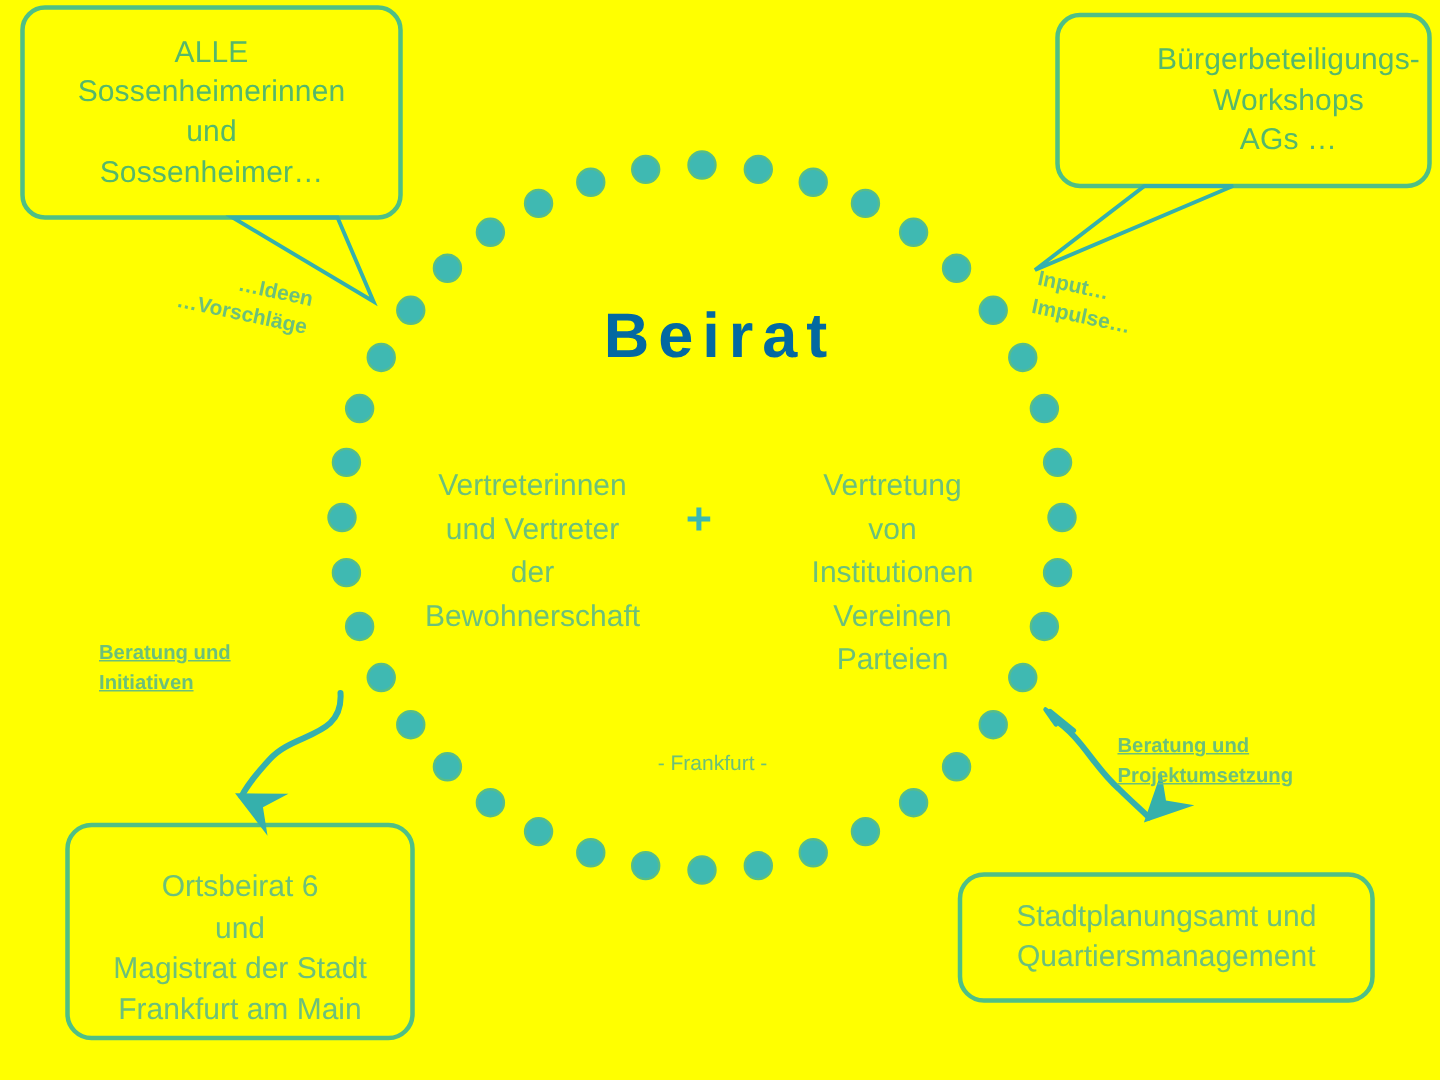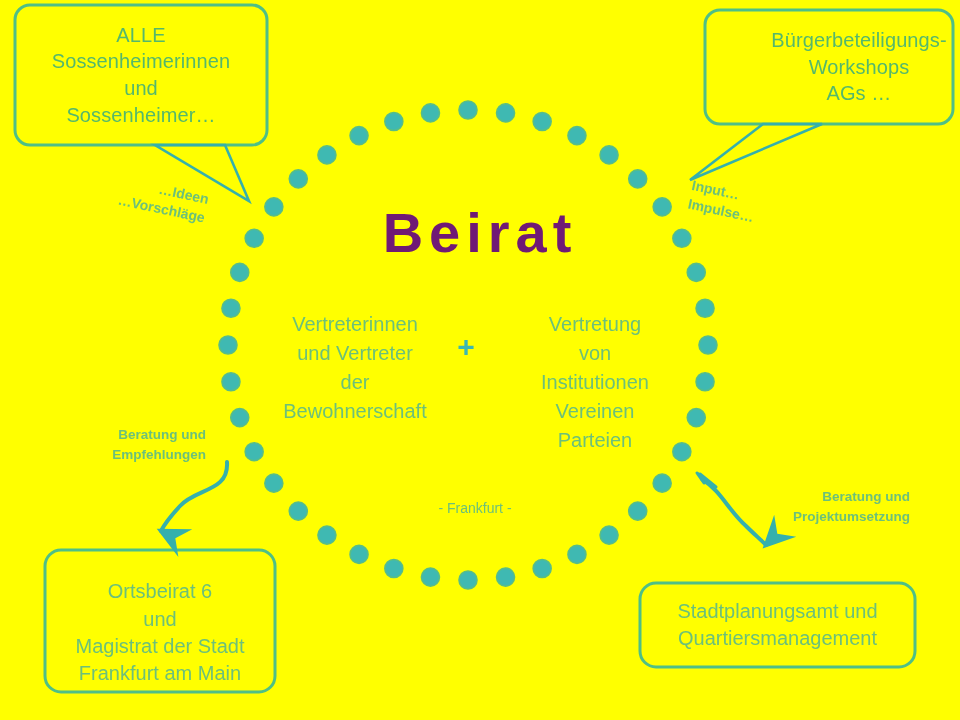--- a/index.html
+++ b/index.html
@@ -58,22 +58,22 @@
   }
   #box-ortsbeirat { left: 45px; top: 550px; width: 230px; height: 166px; }
   #box-stadtplanung { left: 640px; top: 583px; width: 275px; height: 84px; }
 
   
   .title-text {
     left: 330px;
     top: 200px;
     width: 300px;
     text-align: center;
-    color: #701a75;
-    font-size: 56px;
+    color: #0369a1;
+    font-size: 42px;
     font-weight: bold;
     letter-spacing: 6px;
   }
 
   
   .center-col {
     text-align: center;
     color: #6cc07a;
     font-size: 20px;
     line-height: 1.45;
@@ -121,21 +121,22 @@
     transform-origin: left top;
     text-align: left;
   }
 
   
   .flow-label {
     color: #6cc07a;
     font-size: 13.5px;
     font-weight: bold;
     line-height: 1.45;
-    text-align: right;
+    text-align: left;
+    text-decoration: underline;
   }
   #flow-beratung-empfehlungen { left: 66px; top: 425px; width: 140px; }
   #flow-beratung-projekt      { left: 745px; top: 487px; width: 165px; }
 </style>
 </head>
 <body>
 
 <div id="stage">
 
   <svg id="vector-layer" viewBox="0 0 960 720">
@@ -253,21 +254,21 @@
     <div>von</div>
     <div>Institutionen</div>
     <div>Vereinen</div>
     <div>Parteien</div>
   </div>
 
   <div class="note-text">- Frankfurt -</div>
 
   <div class="flow-label" id="flow-beratung-empfehlungen">
     <div>Beratung und</div>
-    <div>Empfehlungen</div>
+    <div>Initiativen</div>
   </div>
 
   <div class="flow-label" id="flow-beratung-projekt">
     <div>Beratung und</div>
     <div>Projektumsetzung</div>
   </div>
 
   <div class="box-text" id="box-ortsbeirat">
     <span>Ortsbeirat 6</span>
     <span>und</span>

